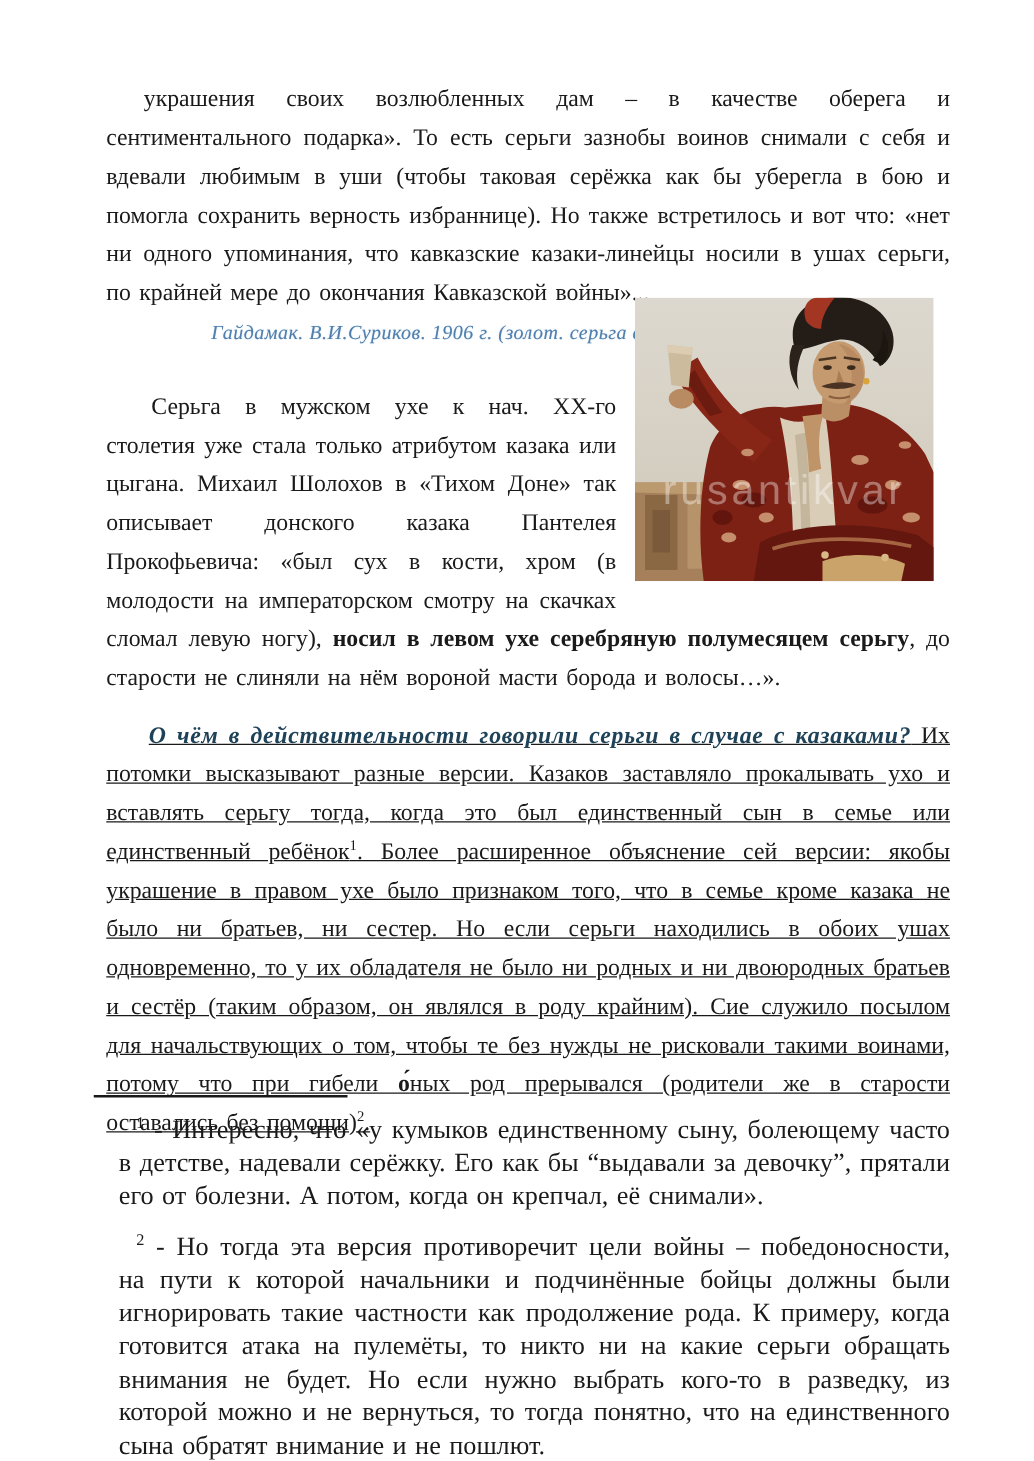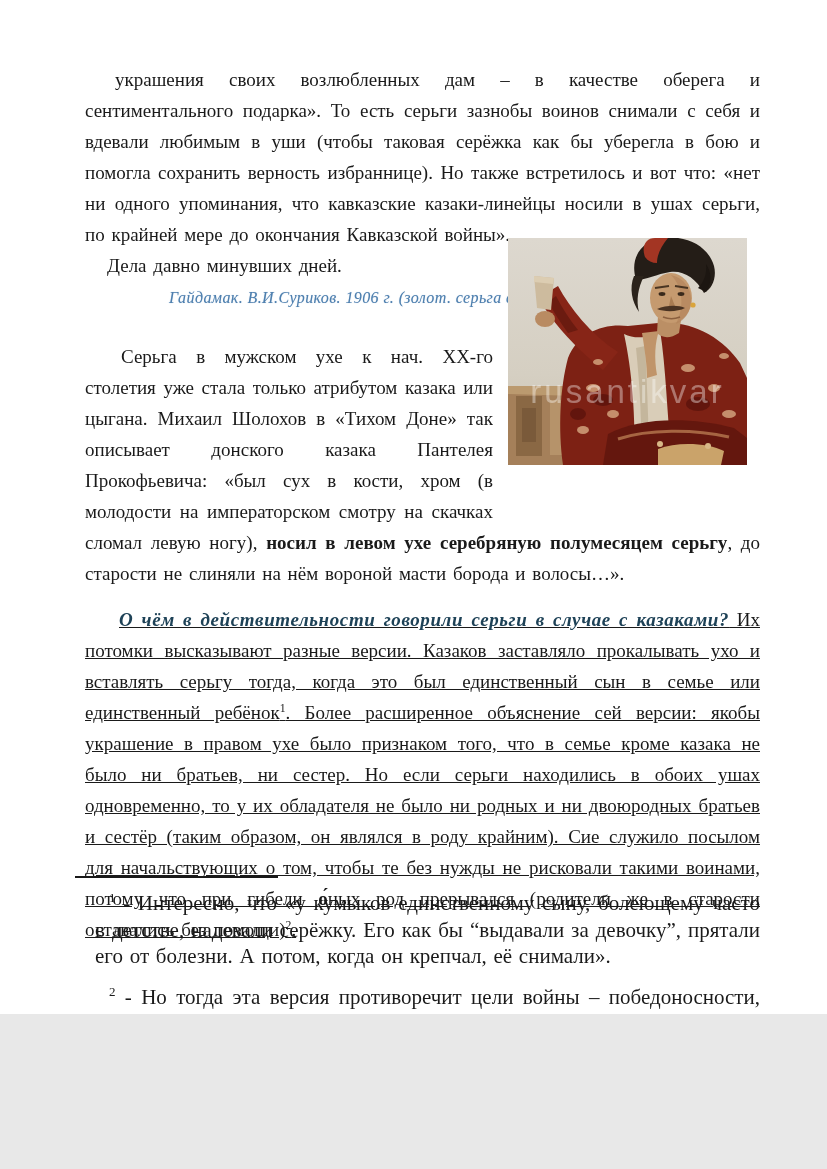--- a/index.html
+++ b/index.html
@@ -1,17 +1,17 @@
 <!DOCTYPE html>
 <html lang="ru"><head>
 <meta charset="utf-8">
 <style>
   html,body{margin:0;padding:0;background:#e8e8e8;}
   .page{
-    position:relative;width:827px;height:1014px;margin:0 auto;
+    position:relative;width:827px;height:1169px;margin:0 auto;
     background:#ffffff;overflow:hidden;
     font-family:"Liberation Serif","DejaVu Serif",serif;
     color:#1a1a1a;
   }
   .content{
     position:absolute;left:85px;top:64px;width:675px;
     font-size:19px;line-height:31px;text-align:justify;word-spacing:2px;
   }
   .p1a{margin:0;text-indent:30px;}
   .p1b{margin:0;text-indent:22px;}
@@ -44,21 +44,20 @@
   .fn-rule{width:203px;height:0;border-top:2px solid #191919;margin:0 0 12px 0;}
   .footnote{margin:0 0 14px 20px;width:665px;text-indent:14px;}
 </style>
 </head>
 <body>
 
 <div class="page">
 
   <div class="content">
     <p class="p1a"><span>украшения своих возлюбленных дам – в качестве оберега и сентиментального подарка». То есть серьги зазнобы воинов снимали с себя и вдевали любимым в уши (чтобы таковая серёжка как бы уберегла в бою и помогла сохранить верность избраннице). Но также встретилось и вот что: «нет ни одного упоминания, что кавказские казаки-линейцы носили в ушах серьги, по крайней мере до окончания Кавказской войны»...</span></p>
-    <p class="p1b"><span>Дела давно минувших дней.</span></p>
 
     <div class="caption" style="color: rgb(78, 127, 174);">Гайдамак. В.И.Суриков. 1906 г. (золот. серьга в ухе).</div>
 
     <p class="p2">
       <span class="img-space"></span><span><span>Серьга в мужском ухе к нач. XX-го столетия уже стала только атрибутом казака или цыгана. Михаил Шолохов в «Тихом Доне» так описывает донского казака Пантелея Прокофьевича: «был сух в кости, хром (в молодости на императорском смотру на скачках сломал левую ногу), </span><span class="s-bold">носил в левом ухе серебряную полумесяцем серьгу</span><span>, до старости не слиняли на нём вороной масти борода и волосы…».</span></span>
     </p>
 
     <p class="p3"><span class="s-question" style="color: rgb(30, 66, 87);">О чём в действительности говорили серьги в случае с казаками?</span><span> Их потомки высказывают разные версии. Казаков заставляло прокалывать ухо и вставлять серьгу тогда, когда это был единственный сын в семье или единственный ребёнок</span><span class="s-sup">1</span><span>. Более расширенное объяснение сей версии: якобы украшение в правом ухе было признаком того, что в семье кроме казака не было ни братьев, ни сестер. Но если серьги находились в обоих ушах одновременно, то у их обладателя не было ни родных и ни двоюродных братьев и сестёр (таким образом, он являлся в роду крайним). Сие служило посылом для начальствующих о том, чтобы те без нужды не рисковали такими воинами, потому что при гибели </span><span class="s-bold">о́</span><span>ных род прерывался (родители же в старости оставались без помощи)</span><span class="s-sup">2</span><span>.</span></p>
   </div>
 

